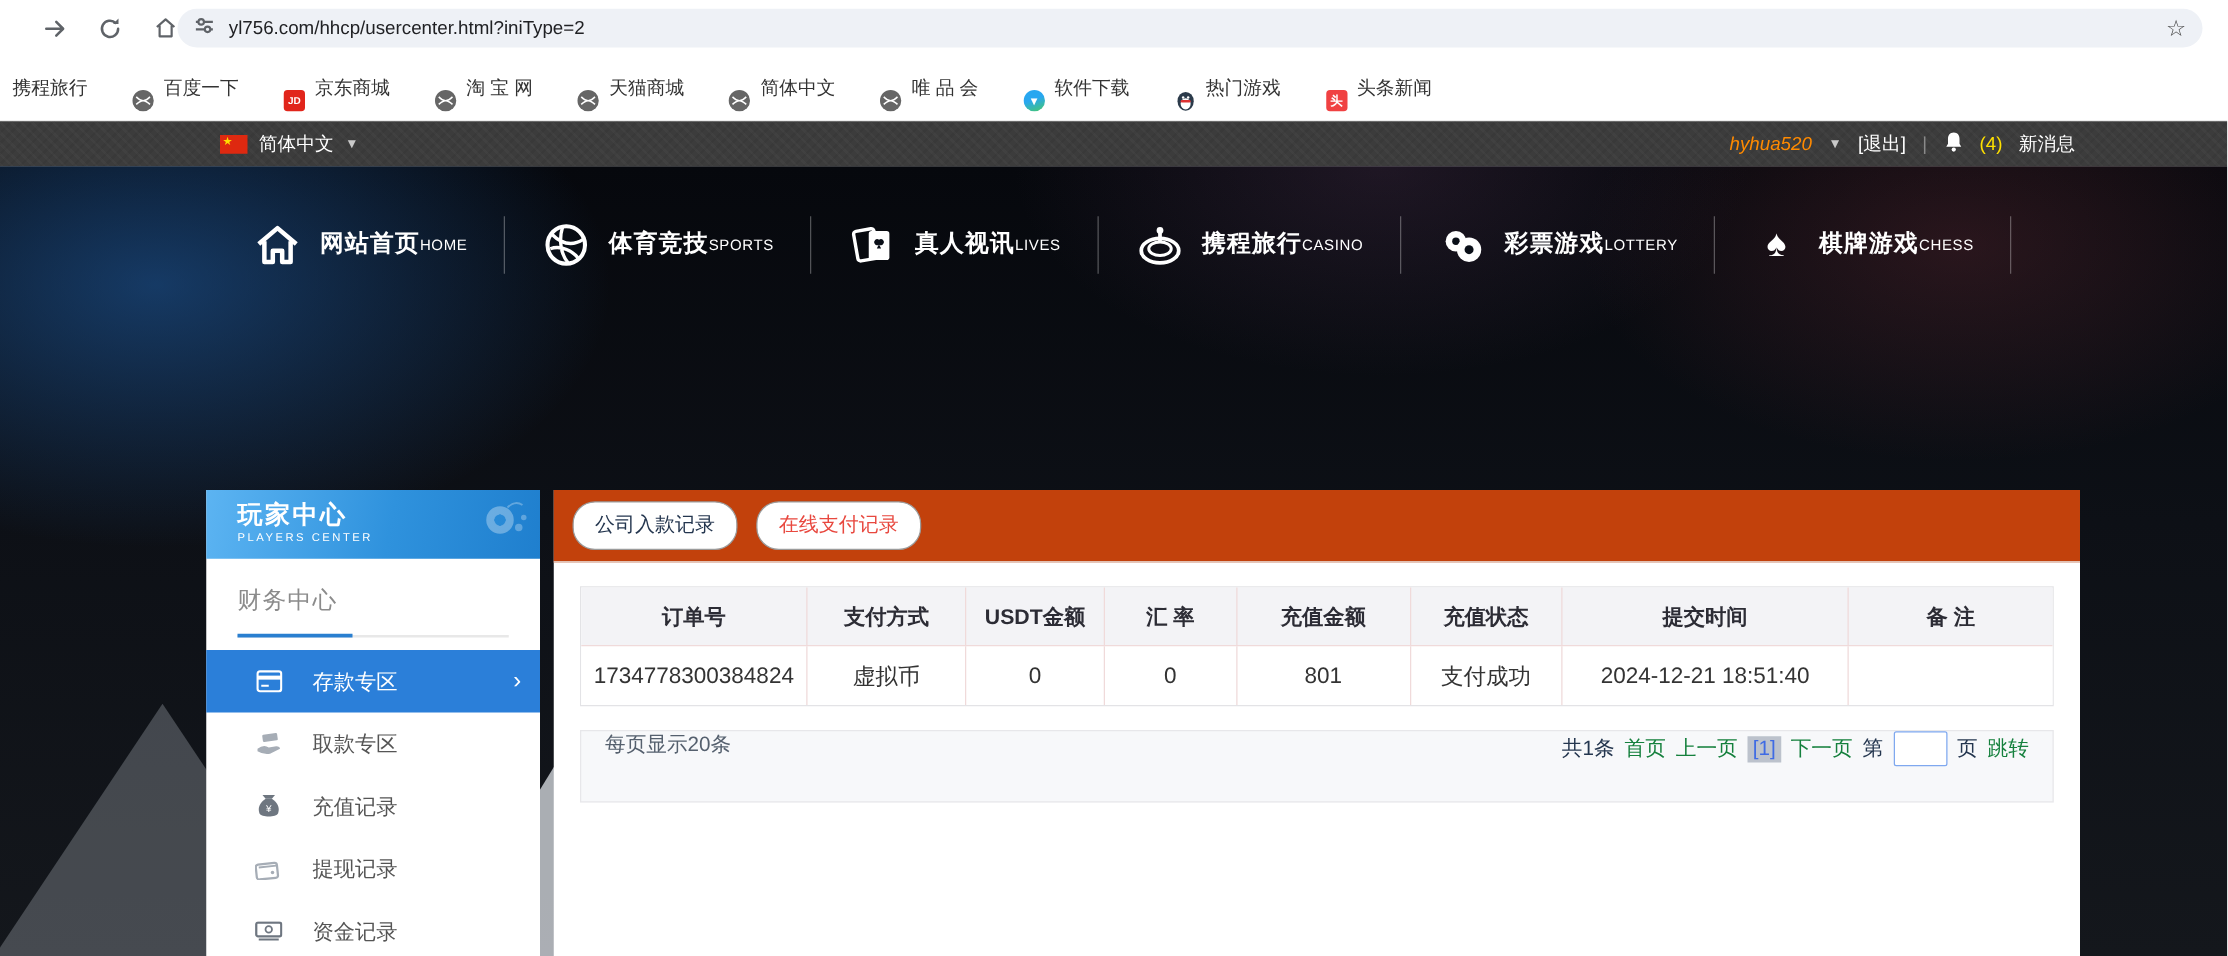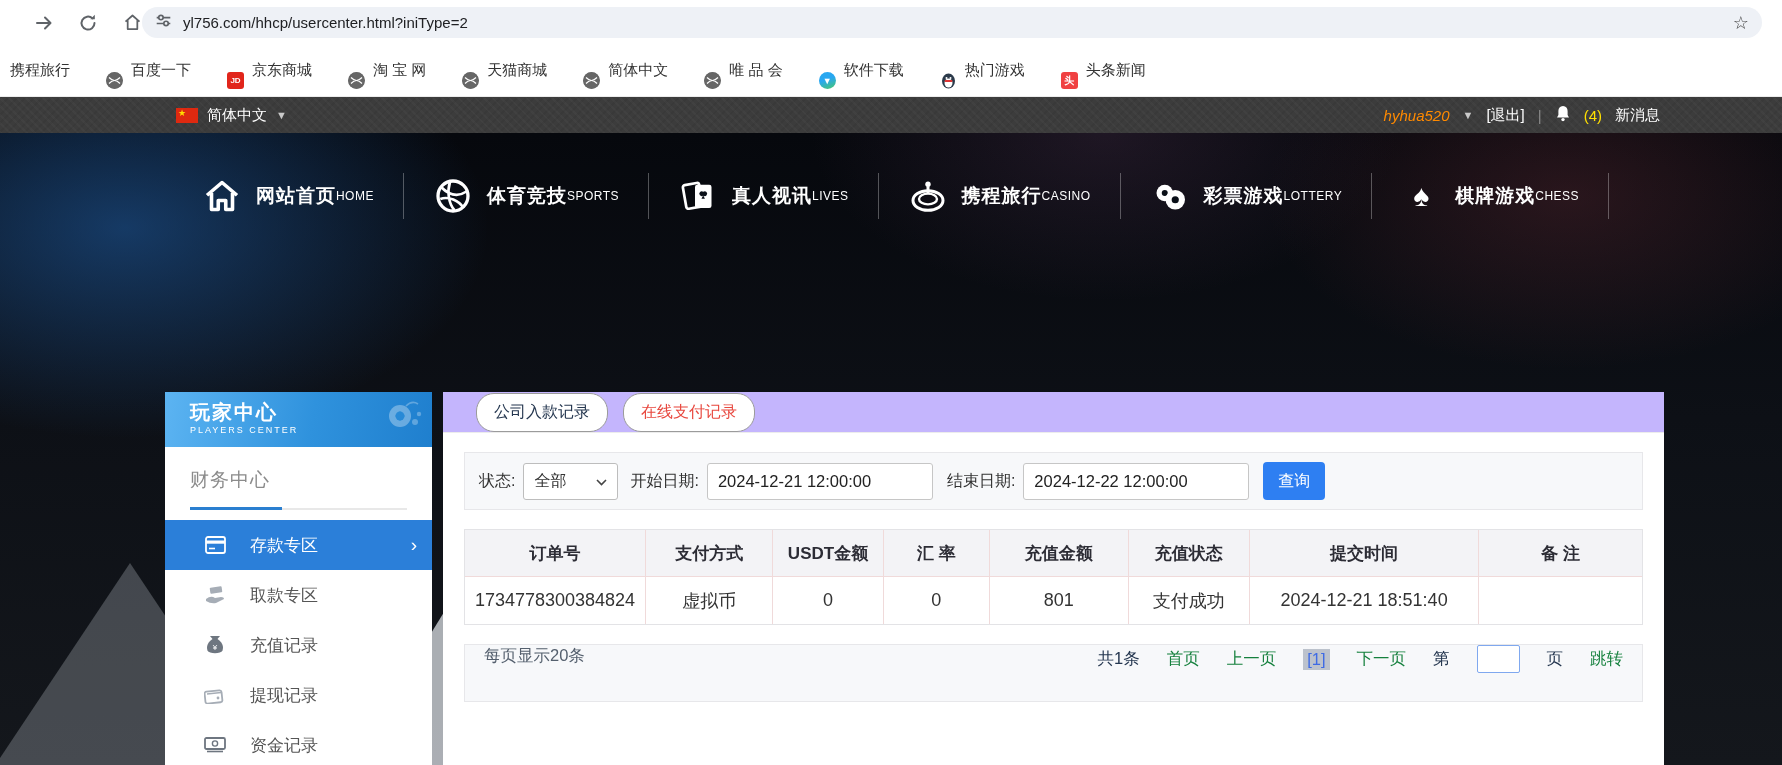--- a/index.html
+++ b/index.html
@@ -71,41 +71,41 @@
   .sb-line { margin:15px 25px 0; height:2px; background:#e8e8e8; position:relative; }
   .sb-line-blue { position:absolute; left:0; top:-1px; width:92px; height:3px; background:#2a7fd0; }
   .sb-menu { margin-top:10px; }
   .sb-item { height:50px; display:flex; align-items:center; gap:24px; padding-left:39px; font-size:17px; color:#555; cursor:pointer; position:relative; }
   .sb-item .sb-ic { width:22px; display:flex; justify-content:center; }
   .sb-item.active { background:#2b7fd9; color:#fff; }
   .sb-chevron { position:absolute; right:15px; font-size:19px; color:#fff; }
 
   
   .main { position:absolute; z-index:3; left:443px; top:259px; width:1221px; bottom:0; background:#fff; }
-  .tabs { height:41px; background:#c4b5fd; border-bottom:1px solid #ececec; display:flex; align-items:center; gap:15px; padding-left:33px; }
+  .tabs { height:58px; background:#c2410c; border-bottom:1px solid #ececec; display:flex; align-items:center; gap:15px; padding-left:15px; }
   .tab { border:1px solid #9b9b9b; border-radius:18px; padding:8px 17px; font-size:16px; color:#24364f; background:#fff; cursor:pointer; white-space:nowrap; }
   .tab.active { color:#e8483f; }
 
   .filter { margin:19px 21px 0; height:58px; background:#f7f8fa; border:1px solid #e7e7ea; display:flex; align-items:center; padding-left:14px; font-size:16px; color:#333; }
   .f-label { margin-right:8px; white-space:nowrap; }
   .sel { width:95px; height:37px; border:1px solid #bdbdbd; border-radius:3px; background:#fff; display:flex; align-items:center; justify-content:space-between; padding:0 10px; margin-right:12px; cursor:pointer; }
   .f-input { width:226px; height:37px; border:1px solid #c6c6c6; border-radius:3px; background:#fff; font-size:16.5px; color:#222; padding:0 10px; font-family:"Liberation Sans",sans-serif; margin-right:14px; }
   .btn-query { width:62px; height:38px; background:#2e7ff2; border:none; border-radius:4px; color:#fff; font-size:16px; cursor:pointer; font-family:"Liberation Sans",sans-serif; }
 
   .tbl { margin:19px 21px 0; border:1px solid #e3e3e6; }
   .tr { display:flex; }
   .tr.head { height:46px; background:#f3f3f6; font-weight:bold; font-size:17px; color:#2c2c35; }
   .tr.data { height:48px; background:#fff; font-size:18px; color:#333; border-top:1px solid #f0dada; }
   .td { display:flex; align-items:center; justify-content:center; border-left:1px solid #f0dada; overflow:hidden; white-space:nowrap; }
   .td:first-child { border-left:none; }
   .c0{width:15.3%;} .c1{width:10.8%;} .c2{width:9.4%;} .c3{width:9.0%;} .c4{width:11.8%;} .c5{width:10.3%;} .c6{width:19.5%;} .c7{width:13.9%;}
 
   .pager { margin:19px 21px 0; height:58px; background:#f7f8fa; border:1px solid #e7e7ea; display:flex; align-items:flex-start; justify-content:space-between; padding:0 19px; font-size:16.5px; }
   .pg-left { color:#55606e; }
-  .pg-right { display:flex; align-items:center; gap:27px; color:#24364f; }
+  .pg-right { display:flex; align-items:center; gap:8px; color:#24364f; }
   .pg-link { color:#15803d; cursor:pointer; text-decoration:none; }
   .pg-cur { background:#bcc2cc; color:#3f6be4; padding:1px 4px; }
   .pg-input { width:43px; height:28px; border:1px solid #7fa8ef; border-radius:2px; background:#fff; }
 </style>
 </head>
 <body>
 
 <div class="screen">
 
   <div class="chrome">
@@ -396,34 +396,20 @@
 
       </div>
     </div>
 
     <div class="main">
       <div class="tabs">
         <span class="tab">公司入款记录</span>
         <span class="tab active">在线支付记录</span>
       </div>
 
-      <div class="filter">
-        <span class="f-label">状态:</span>
-        <span class="sel">
-          <span>全部</span>
-          <span><svg width="11" height="7" viewBox="0 0 11 7">
-                <path d="M1 1 L5.5 5.5 L10 1" fill="none" stroke="#444" stroke-width="1.6"></path>
-              </svg></span>
-        </span>
-        <span class="f-label">开始日期:</span>
-        <input class="f-input" type="text" value="2024-12-21 12:00:00" style="">
-        <span class="f-label">结束日期:</span>
-        <input class="f-input" type="text" value="2024-12-22 12:00:00" style="">
-        <button class="btn-query">查询</button>
-      </div>
 
       <div class="tbl">
         <div class="tr head">
           <span class="td c0">订单号</span>
           <span class="td c1">支付方式</span>
           <span class="td c2">USDT金额</span>
           <span class="td c3">汇 率</span>
           <span class="td c4">充值金额</span>
           <span class="td c5">充值状态</span>
           <span class="td c6">提交时间</span>

